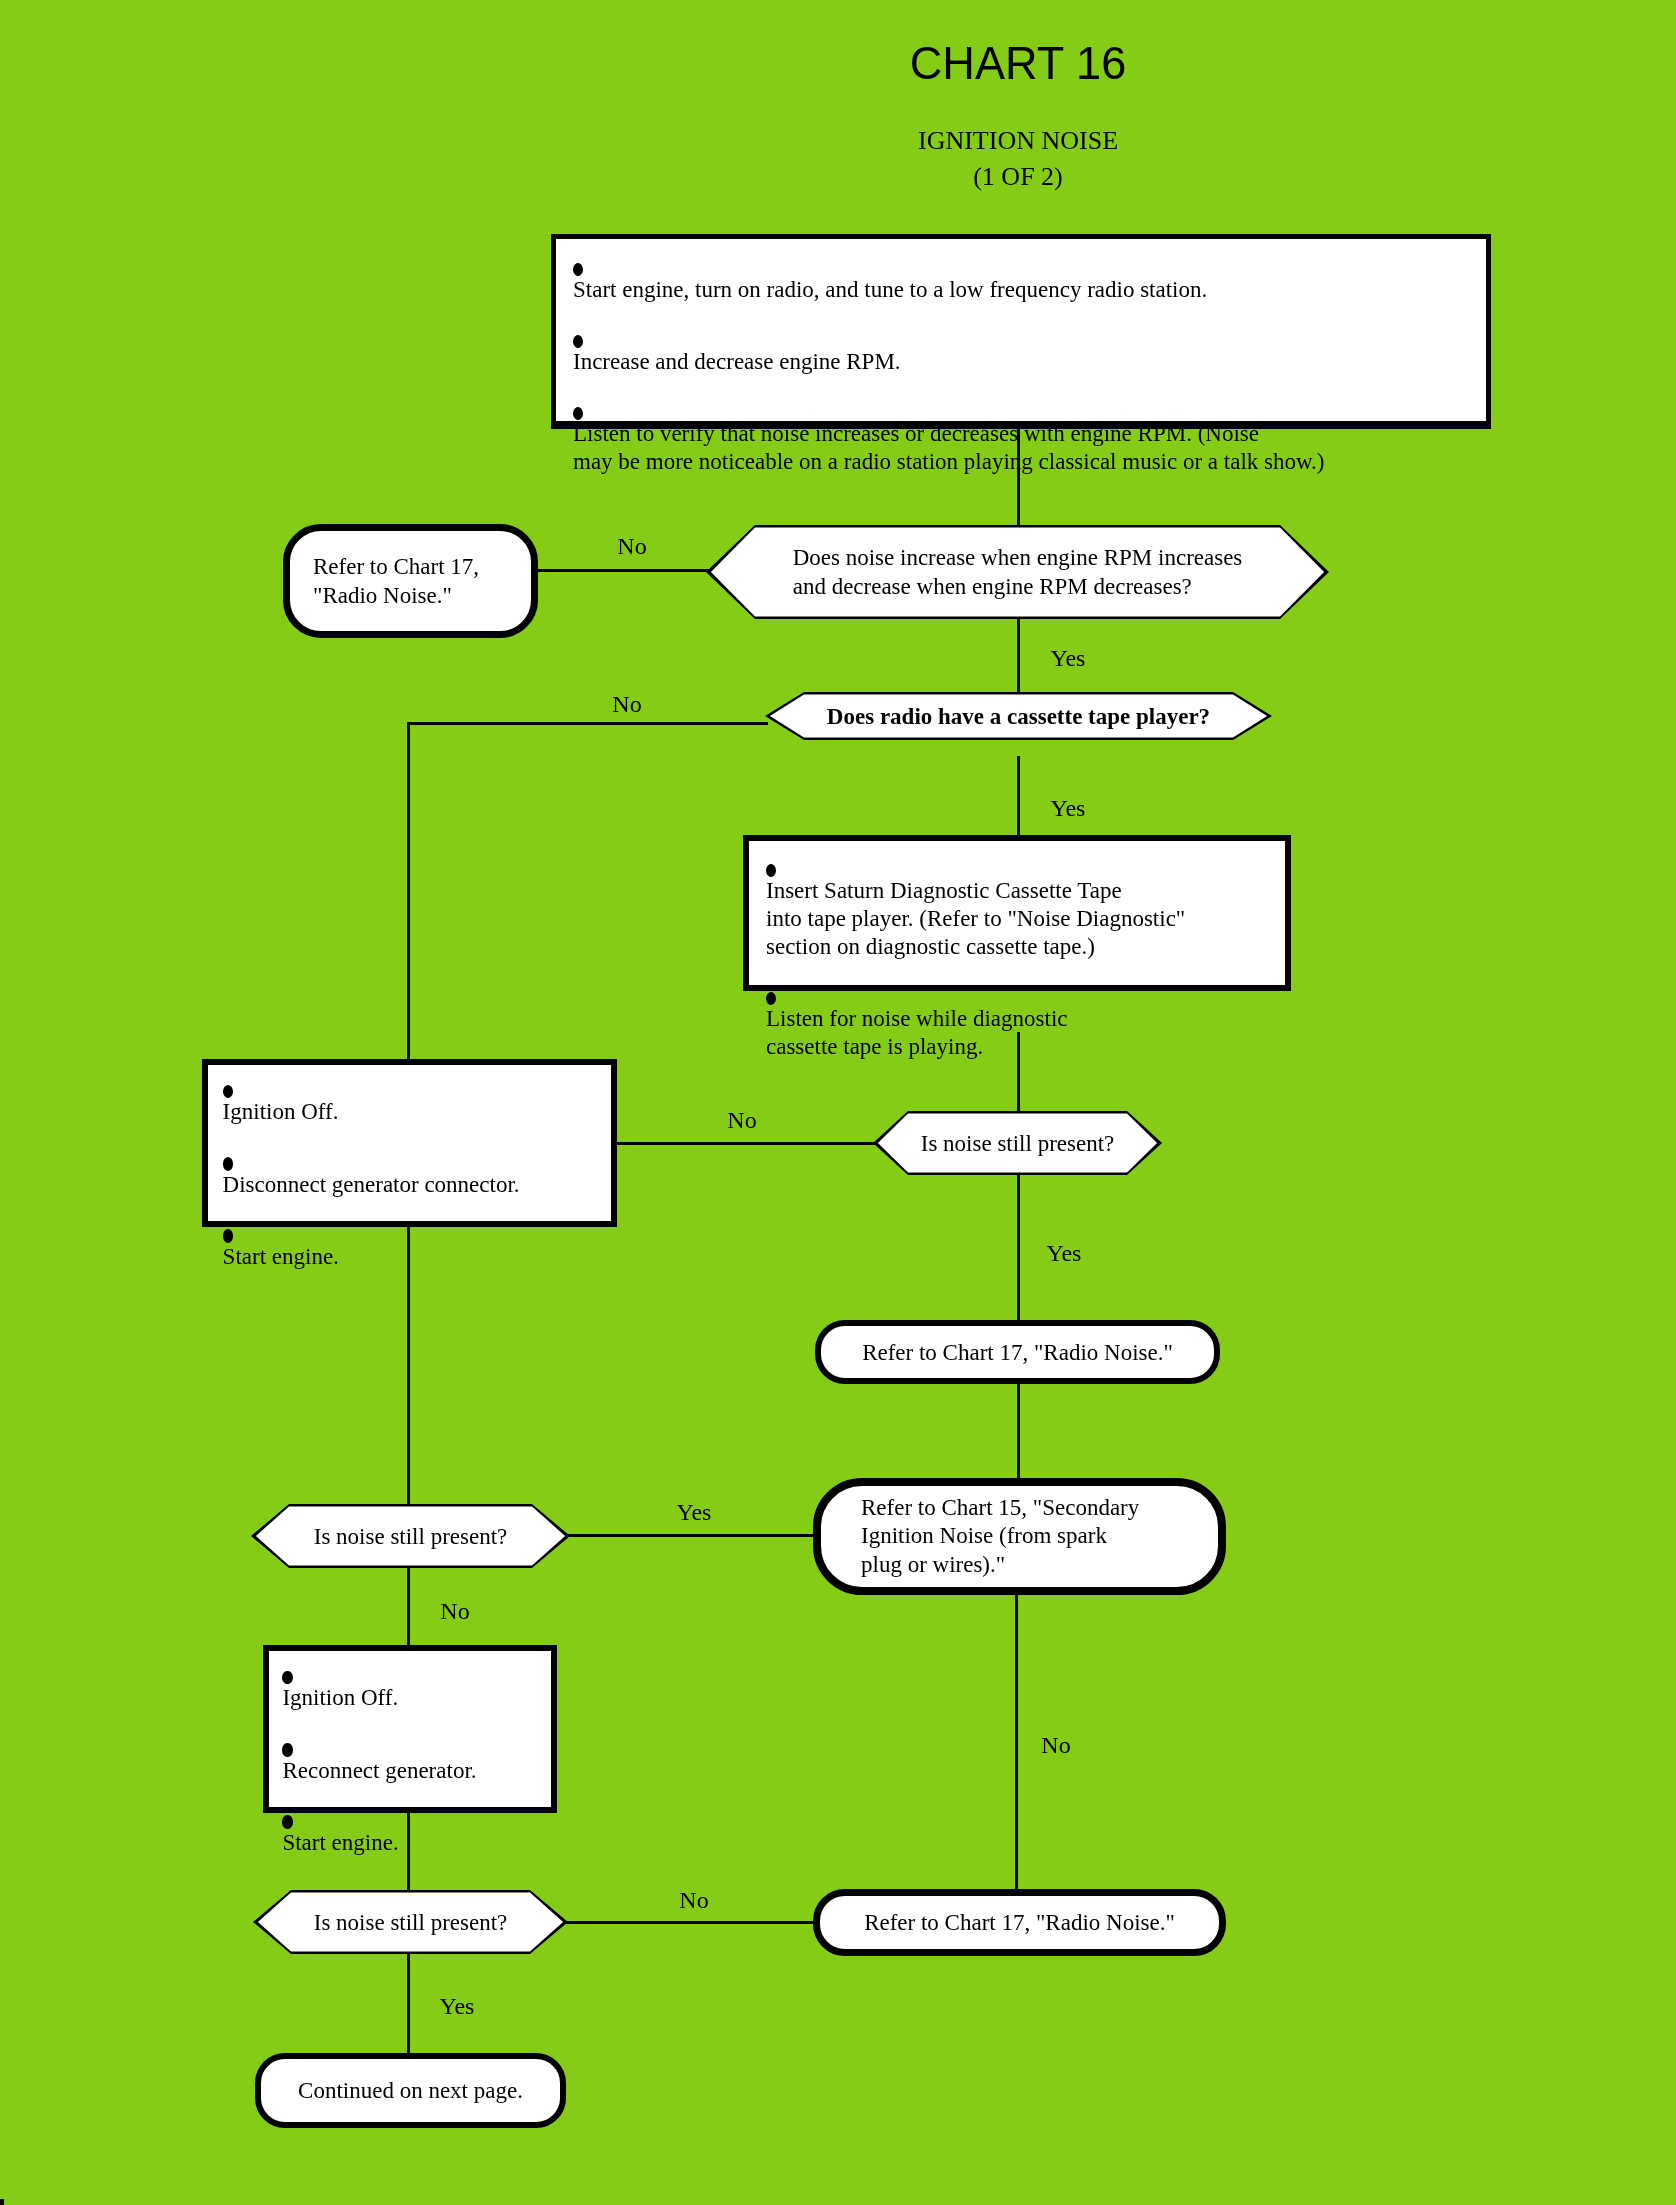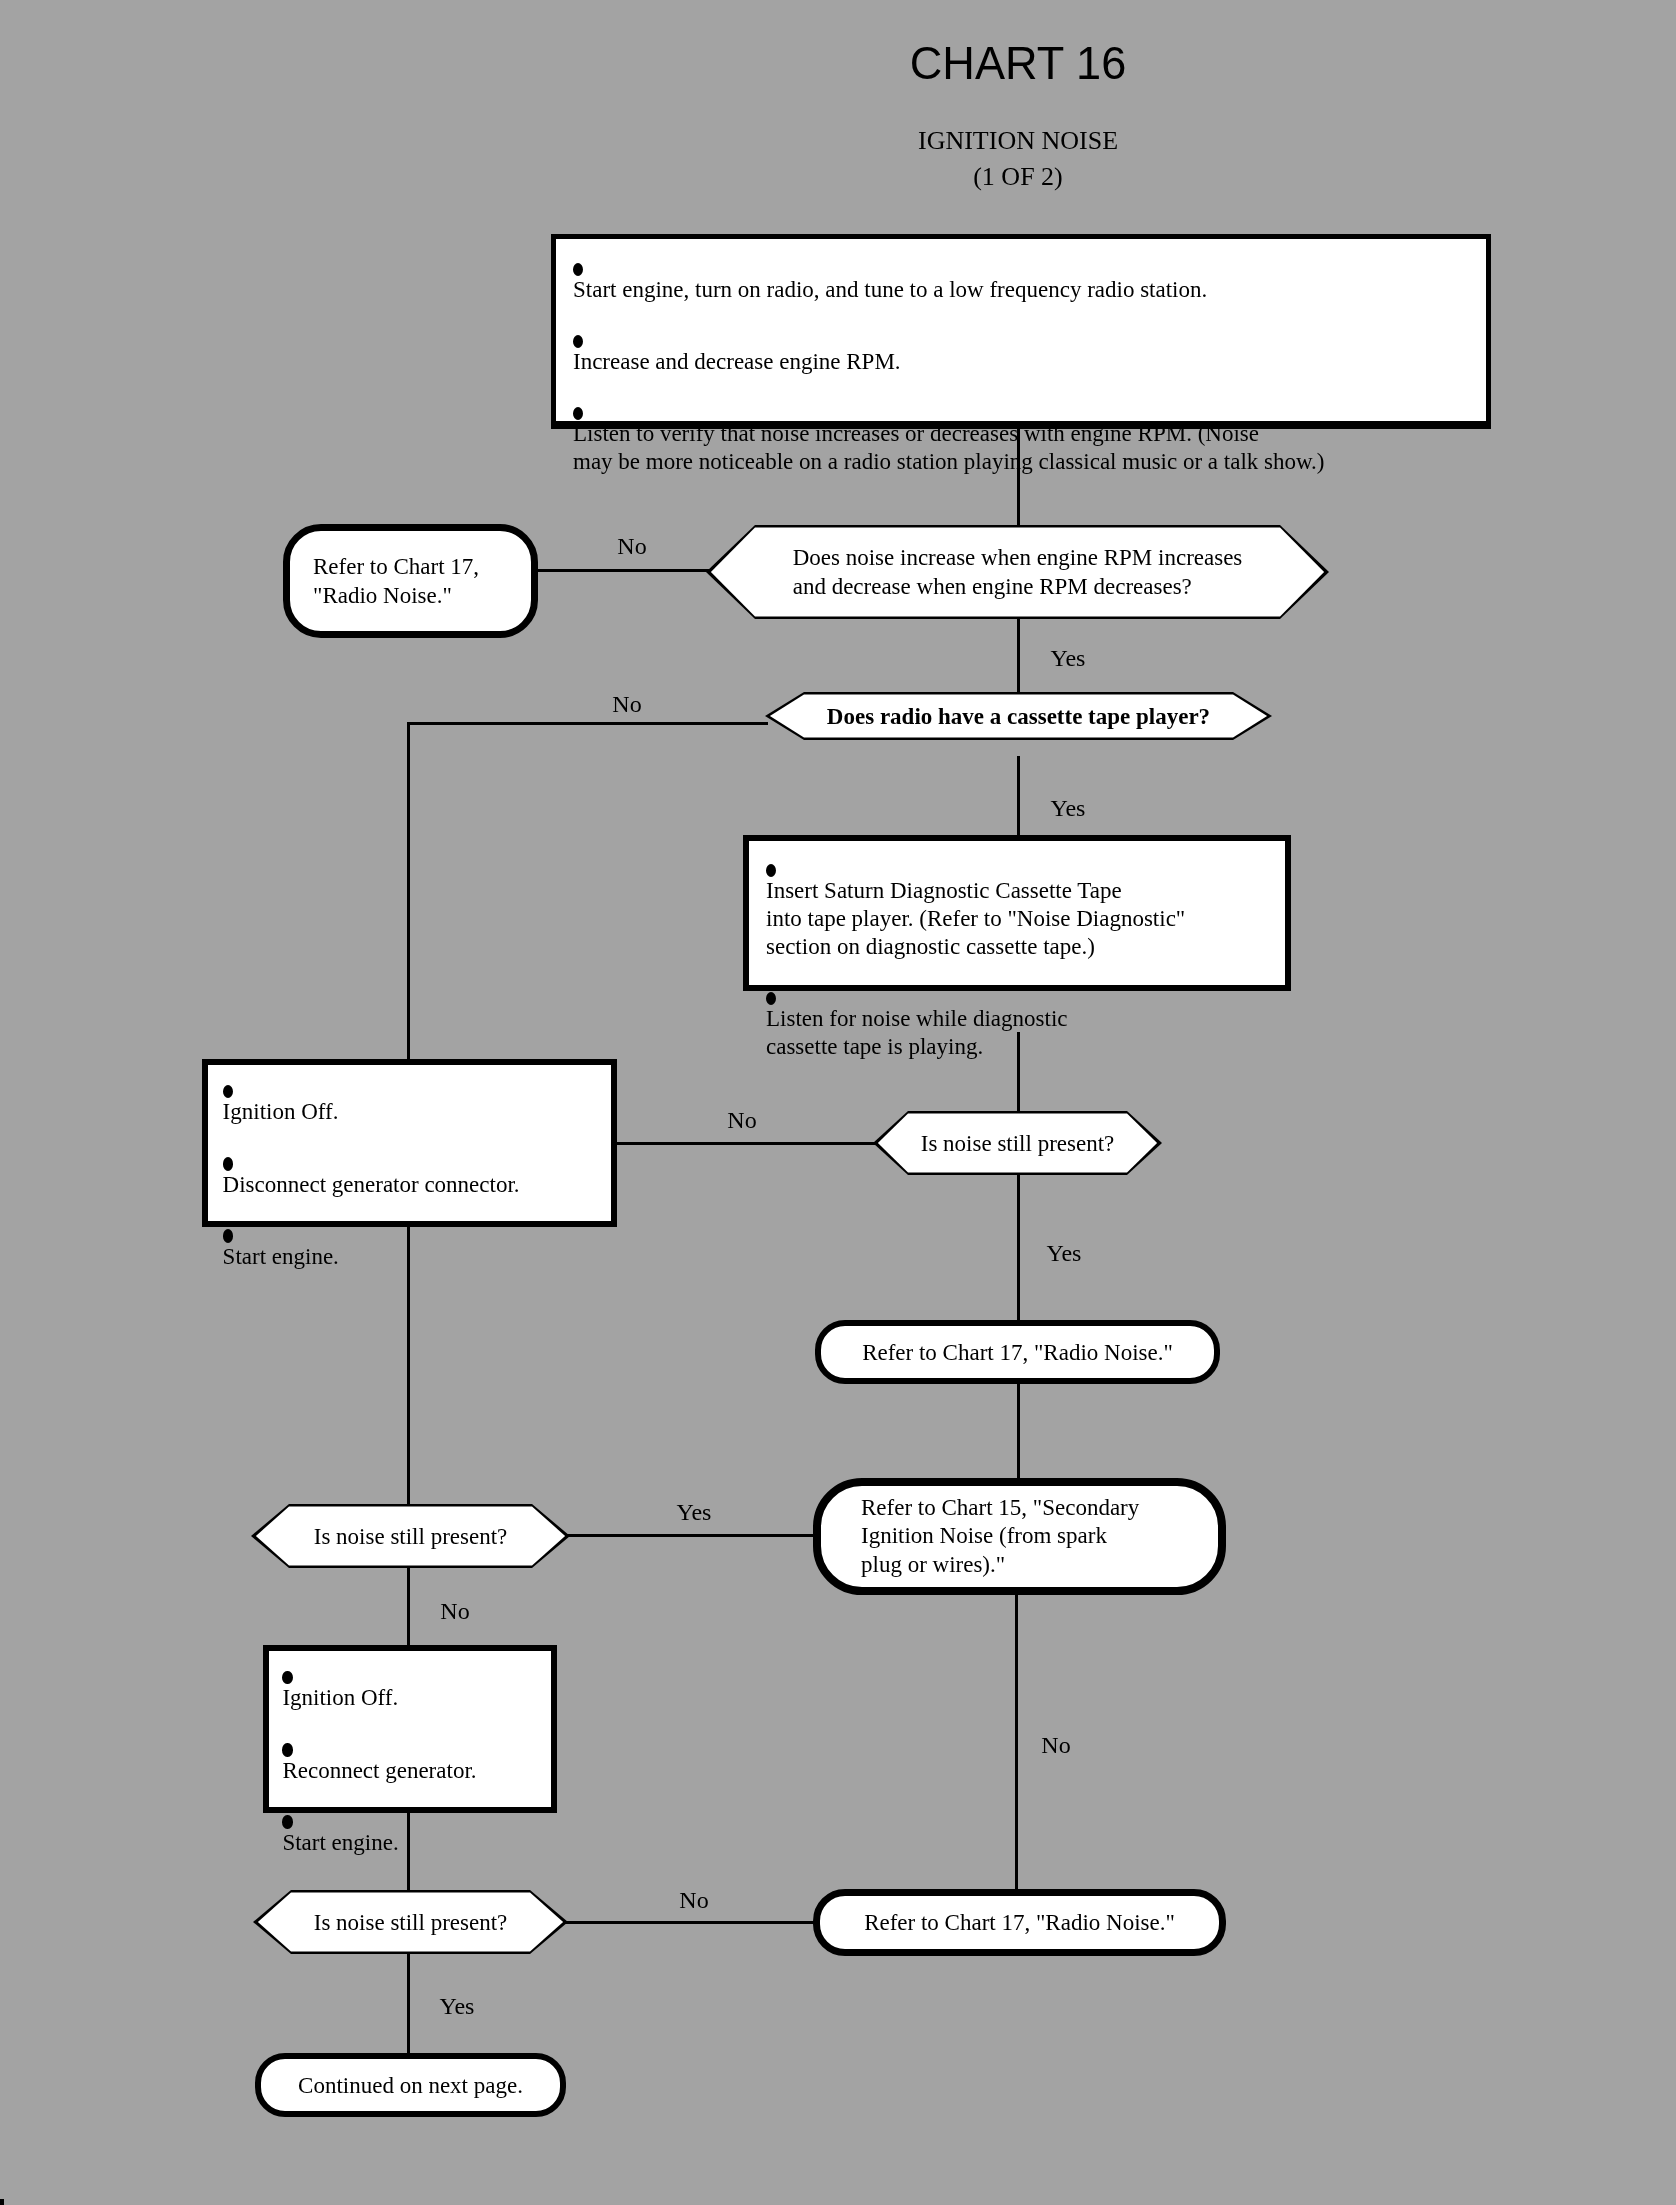--- a/index.html
+++ b/index.html
@@ -1,16 +1,16 @@
 <!DOCTYPE html>
 <html style="font-size:9.7px"><head>
 <meta charset="utf-8">
 <style>
   html,body{margin:0;padding:0;background:#ffffff;}
-  #canvas{position:relative;width:1676px;height:2205px;background:#a3a3a3;
+  #canvas{position:relative;width:1676px;height:2205px;background:#84cc16;
           font-family:"Liberation Serif",serif;color:#000;overflow:hidden;}
 
   .line{position:absolute;background:#000;}
 
   
   .box{position:absolute;background:#fff;border:5.5px solid #000;box-sizing:border-box;}
   .box.heavy-bottom{border-bottom-width:8.5px;}
 
   .items{padding:18px 17px 0 17px;}
   .item{display:flex;align-items:flex-start;margin-bottom:24px;flex-direction:column;}
@@ -180,21 +180,21 @@
   <div class="hex" style="left:253px;top:1890px;width:315px;height:64px;--p:38px;">
     <div class="hex-outer"></div>
     <div class="hex-inner"></div>
     <div class="hex-label">Is noise still present?</div>
   </div>
 
   <div class="stadium centered" style="left:813px;top:1889px;width:413px;height:67px;border-radius:32px;border-width:7.3px;">
     <div class="stext">Refer to Chart 17, "Radio Noise."</div>
   </div>
 
-  <div class="stadium centered" style="left:255px;top:2053px;width:311px;height:64px;border-radius:30px;border-width:6px;">
+  <div class="stadium centered" style="left:255px;top:2053px;width:311px;height:75px;border-radius:30px;border-width:6px;">
     <div class="stext">Continued on next page.</div>
   </div>
 
   <div class="yn" style="left:632px;top:546px;">No</div>
   <div class="yn" style="left:1068px;top:658px;">Yes</div>
   <div class="yn" style="left:627px;top:704px;">No</div>
   <div class="yn" style="left:1068px;top:808px;">Yes</div>
   <div class="yn" style="left:742px;top:1120px;">No</div>
   <div class="yn" style="left:1064px;top:1253px;">Yes</div>
   <div class="yn" style="left:694px;top:1512px;">Yes</div>

